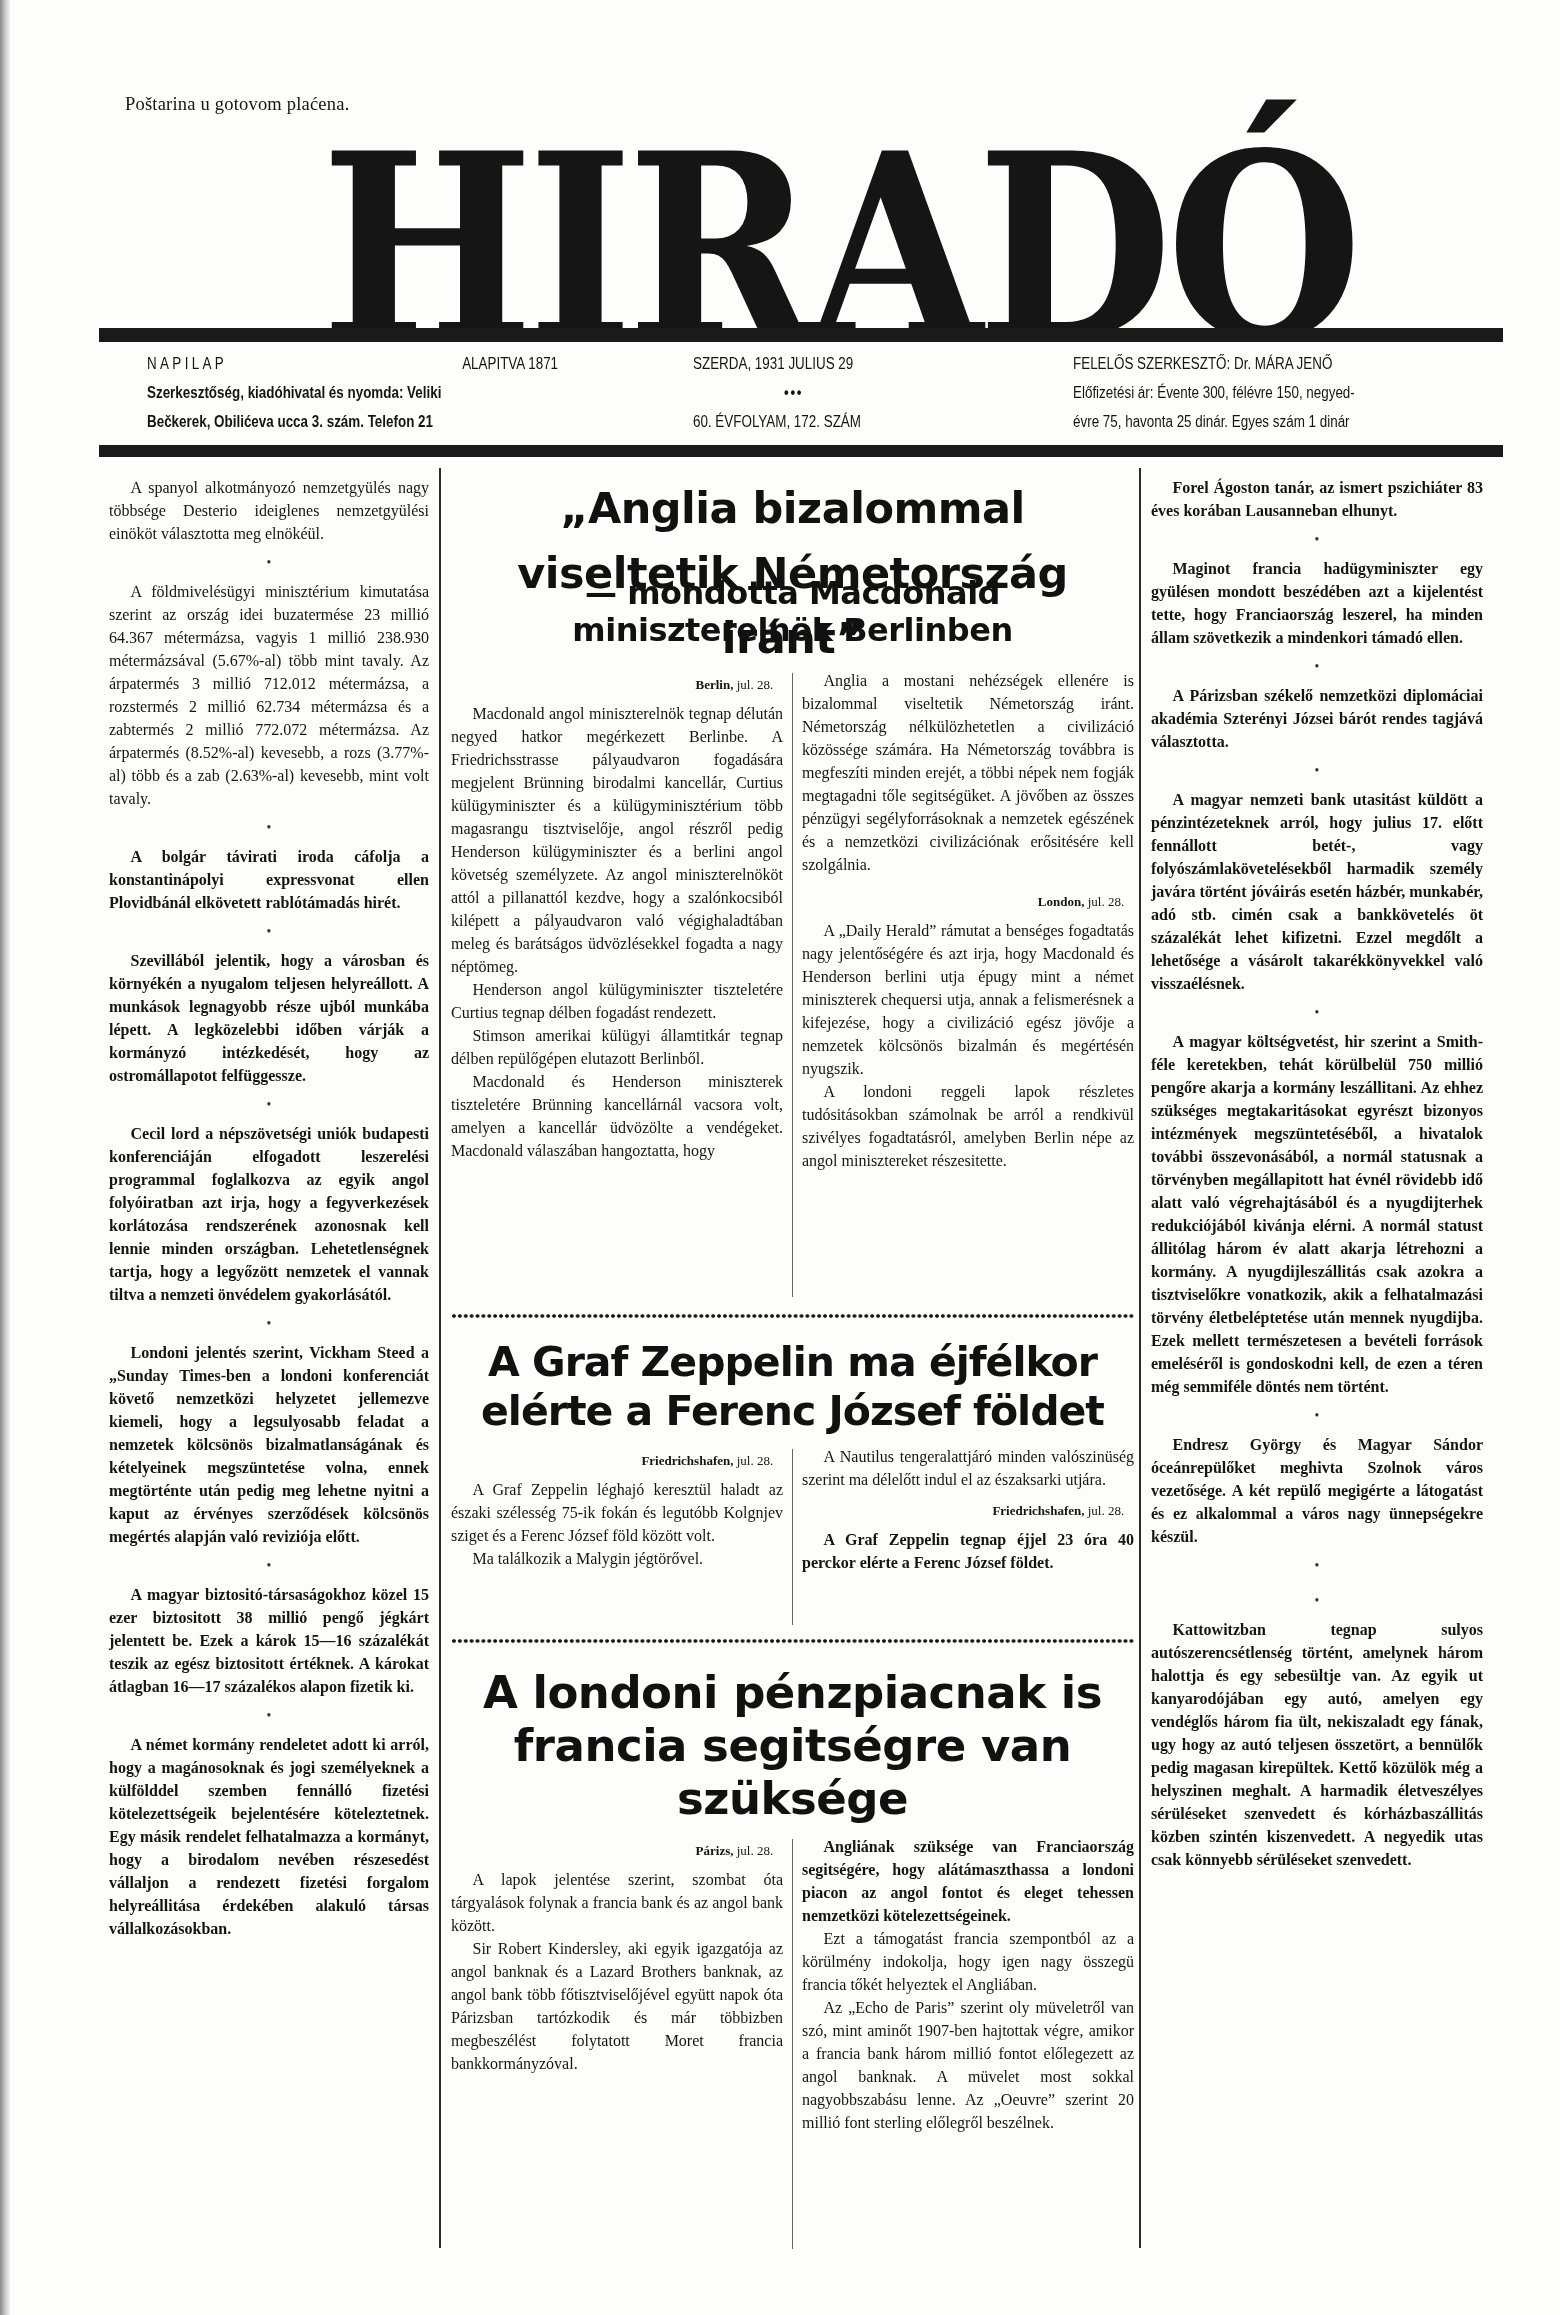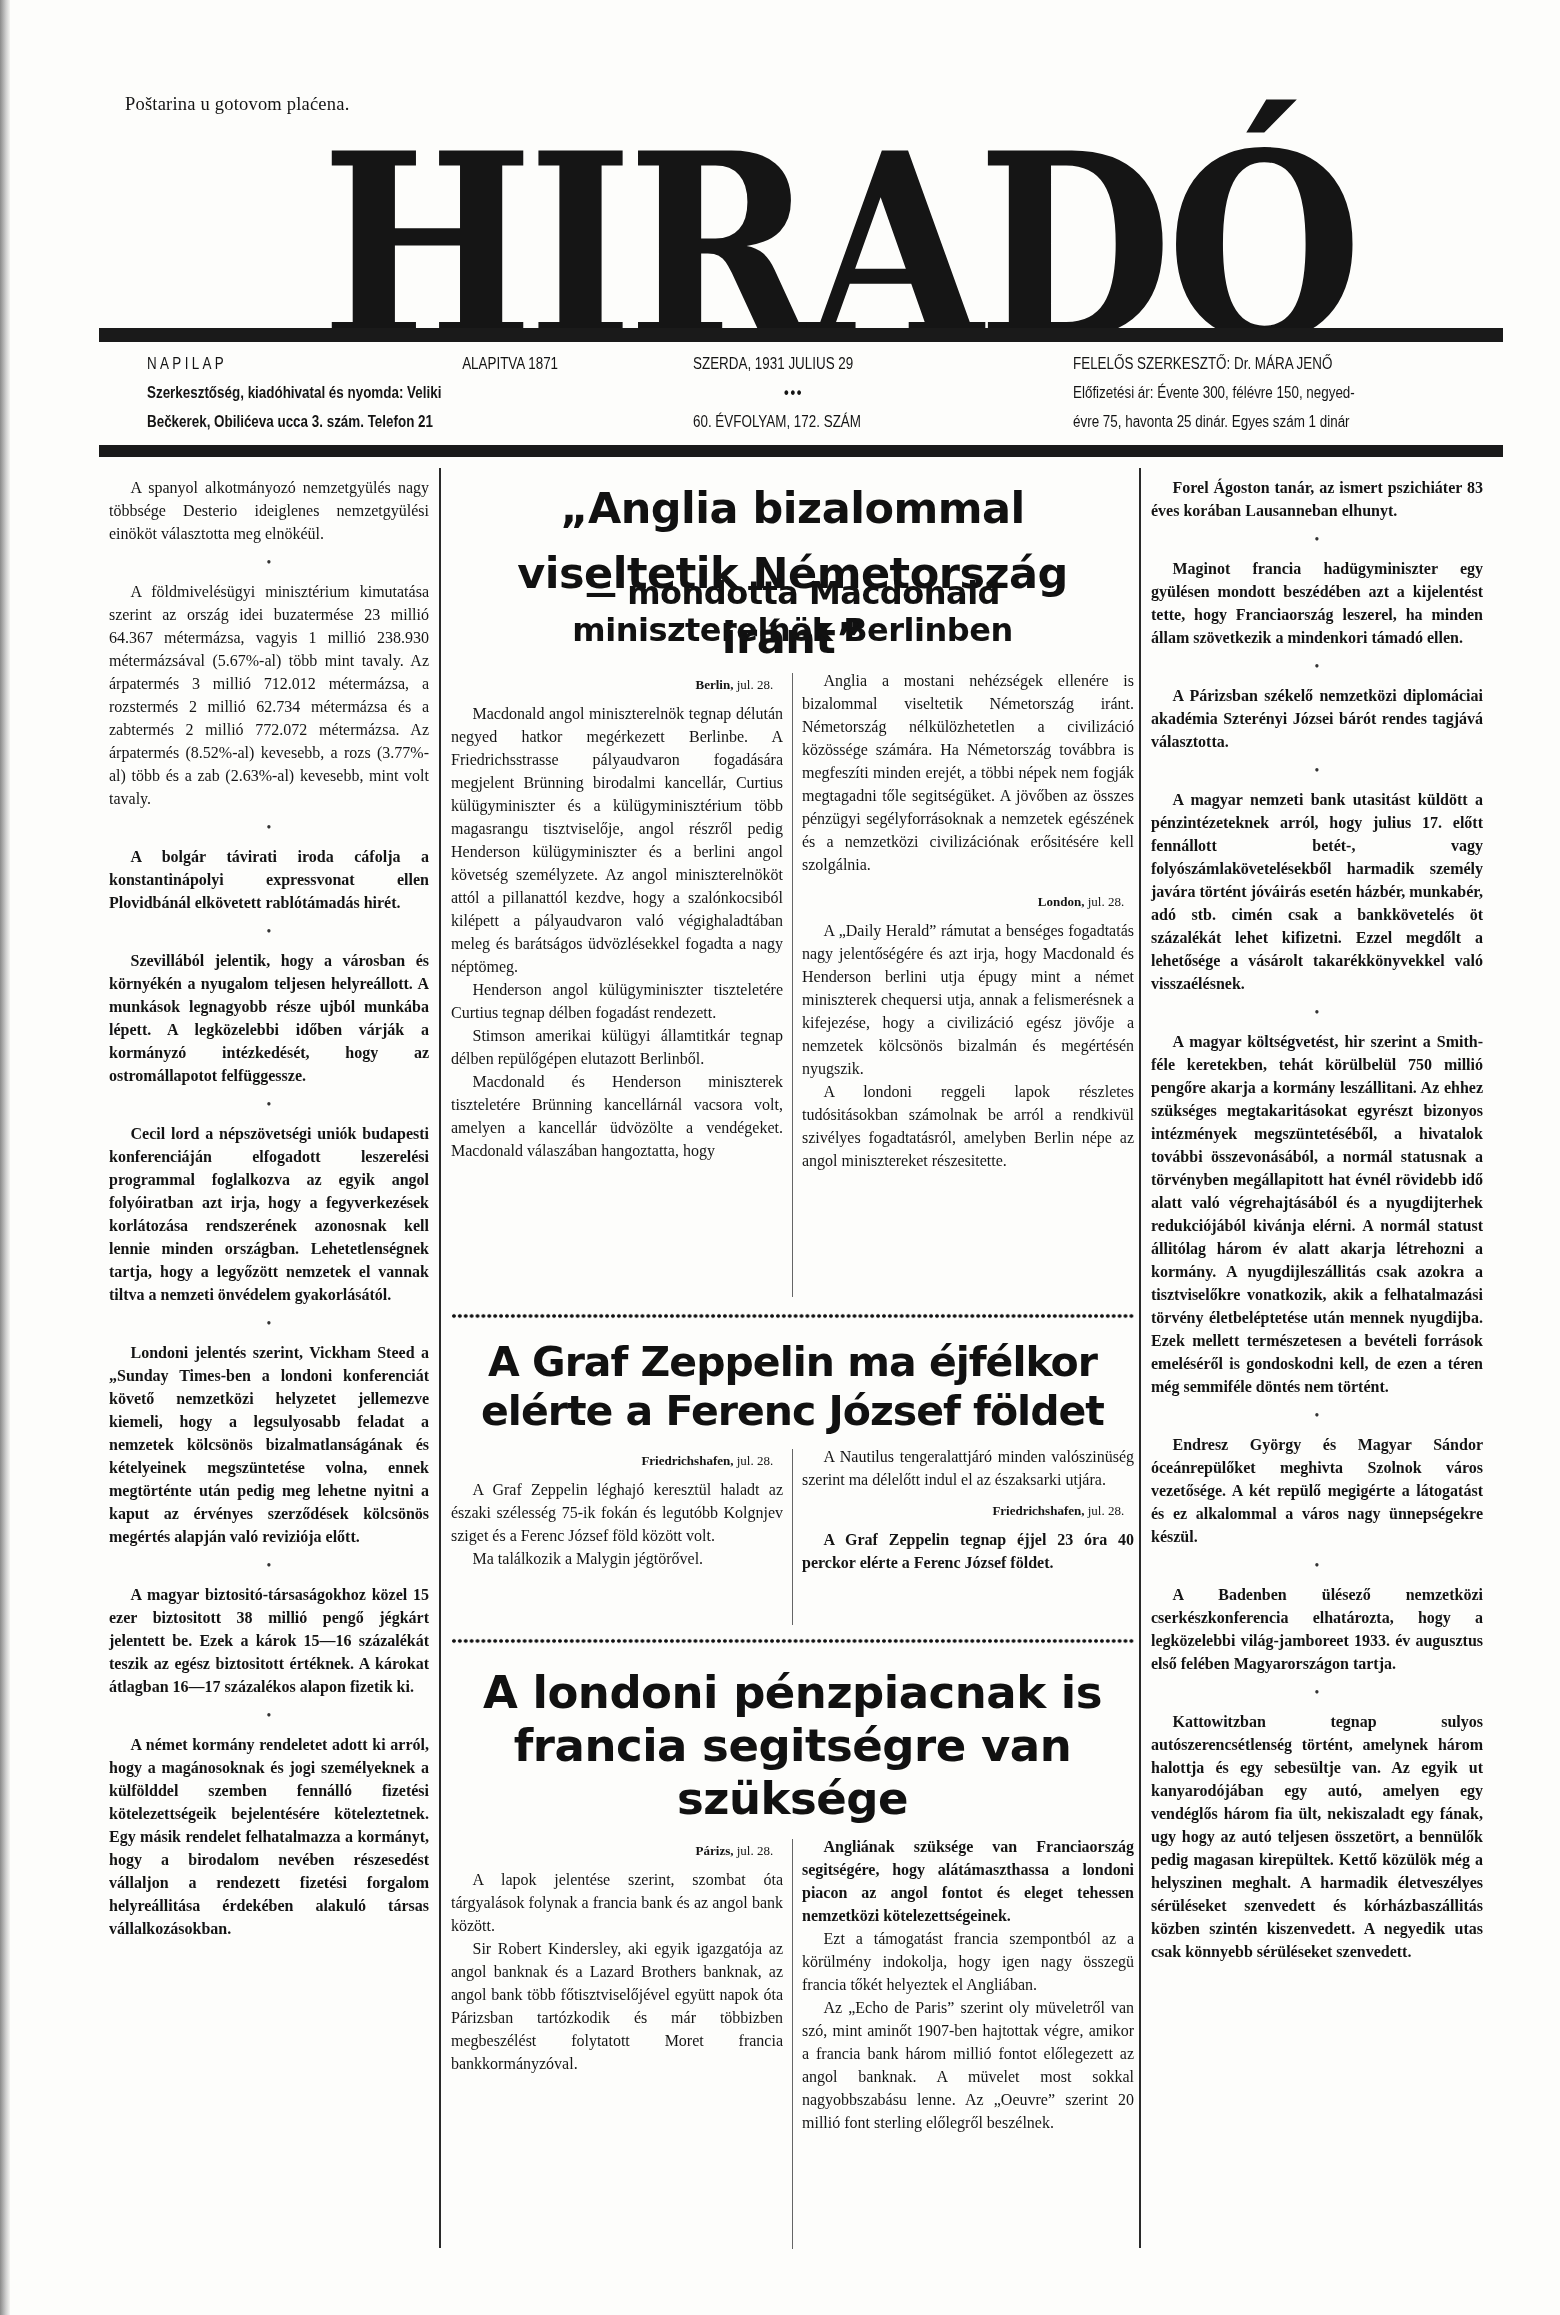--- a/index.html
+++ b/index.html
@@ -146,17 +146,16 @@
   <p class="bold">Maginot francia hadügyminiszter egy gyülésen mondott beszédében azt a kijelentést tette, hogy Franciaország leszerel, ha minden állam szövetkezik a mindenkori támadó ellen.</p>
   <div class="sep">•</div>
   <p class="bold">A Párizsban székelő nemzetközi diplomáciai akadémia Szterényi Józsei bárót rendes tagjává választotta.</p>
   <div class="sep">•</div>
   <p class="bold">A magyar nemzeti bank utasitást küldött a pénzintézeteknek arról, hogy julius 17. előtt fennállott betét-, vagy folyószámlakövetelésekből harmadik személy javára történt jóváirás esetén házbér, munkabér, adó stb. cimén csak a bankkövetelés öt százalékát lehet kifizetni. Ezzel megdőlt a lehetősége a vásárolt takarékkönyvekkel való visszaélésnek.</p>
   <div class="sep">•</div>
   <p class="bold">A magyar költségvetést, hir szerint a Smith-féle keretekben, tehát körülbelül 750 millió pengőre akarja a kormány leszállitani. Az ehhez szükséges megtakaritásokat egyrészt bizonyos intézmények megszüntetéséből, a hivatalok további összevonásából, a normál statusnak a törvényben megállapitott hat évnél rövidebb idő alatt való végrehajtásából és a nyugdijterhek redukciójából kivánja elérni. A normál statust állitólag három év alatt akarja létrehozni a kormány. A nyugdijleszállitás csak azokra a tisztviselőkre vonatkozik, akik a felhatalmazási törvény életbeléptetése után mennek nyugdijba. Ezek mellett természetesen a bevételi források emeléséről is gondoskodni kell, de ezen a téren még semmiféle döntés nem történt.</p>
   <div class="sep">•</div>
   <p class="bold">Endresz György és Magyar Sándor óceánrepülőket meghivta Szolnok város vezetősége. A két repülő megigérte a látogatást és ez alkalommal a város nagy ünnepségekre készül.</p>
   <div class="sep">•</div>
-  <p class="bold">A Badenben ülésező nemzetközi cserkészkonferencia elhatározta, hogy a legközelebbi világ-jamboreet 1933. év augusztus első felében Magyarországon tartja.</p>
   <div class="sep">•</div>
   <p class="bold">Kattowitzban tegnap sulyos autószerencsétlenség történt, amelynek három halottja és egy sebesültje van. Az egyik ut kanyarodójában egy autó, amelyen egy vendéglős három fia ült, nekiszaladt egy fának, ugy hogy az autó teljesen összetört, a bennülők pedig magasan kirepültek. Kettő közülök még a helyszinen meghalt. A harmadik életveszélyes sérüléseket szenvedett és kórházbaszállitás közben szintén kiszenvedett. A negyedik utas csak könnyebb sérüléseket szenvedett.</p>
 </div>
 
 
 </body></html>

